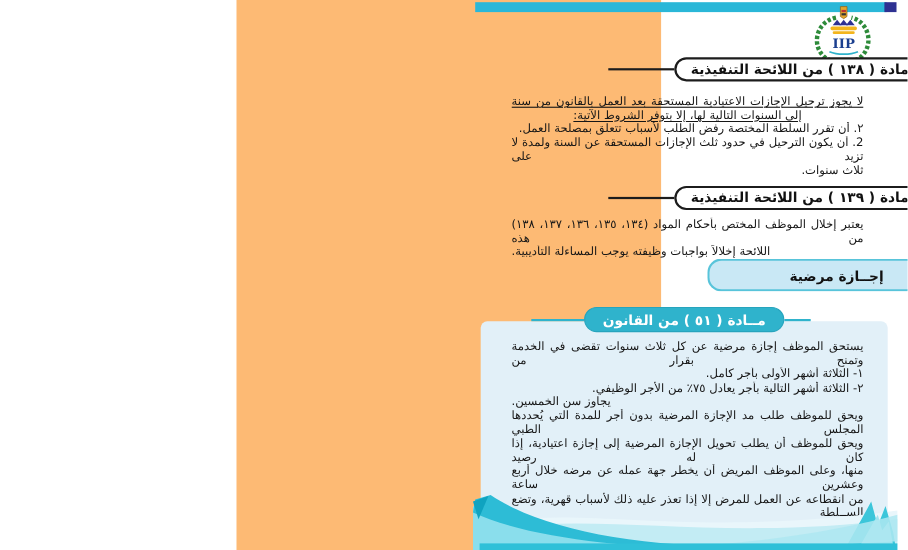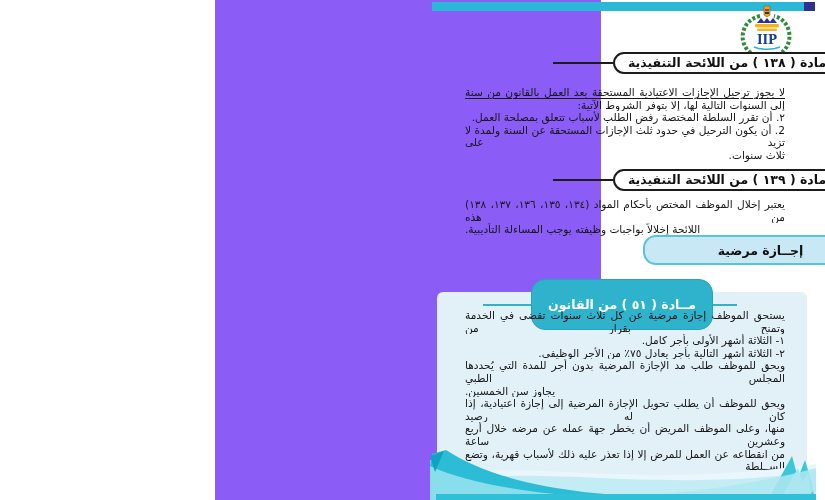--- a/index.html
+++ b/index.html
@@ -1,20 +1,20 @@
 <!DOCTYPE html>
 <html lang="ar"><head>
 <meta charset="utf-8">
 <style>
   html,body{margin:0;padding:0;}
   body{
     width:825px;height:500px;position:relative;background:#ffffff;overflow:hidden;
     font-family:"DejaVu Sans","Liberation Sans",sans-serif;
   }
-  .page{position:absolute;left:215px;top:0;width:386px;height:500px;background:#8b5cf6;}
+  .page{position:absolute;left:215px;top:0;width:386px;height:500px;background:#fdba74;}
 
   
   .topbar{position:absolute;left:217px;top:2px;width:374px;height:9px;background:#2ab7d8;}
   .topbar-endcap{position:absolute;left:589px;top:2px;width:11px;height:9px;background:#2e3192;}
 
   
   .logo{position:absolute;left:512px;top:3px;width:78px;height:64px;}
 
   
   .hdr-row{position:absolute;display:flex;align-items:center;}
@@ -28,42 +28,42 @@
   .hdr139{left:338px;top:169px;}
 
   
   .para{
     position:absolute;left:250px;width:320px;direction:rtl;color:#161616;
     font-size:10.6px;font-weight:normal;line-height:12.6px;text-align:right;
   }
   .para .ln{white-space:nowrap;overflow:hidden;}
   .para .j{text-align:justify;text-align-last:justify;white-space:normal;}
   .para .c{text-align:left;}
-  .para .u{text-decoration:underline;text-underline-offset:2px;}
+  .para .u{text-decoration:underline;text-underline-offset:2px;text-align:center;}
   .p138{top:86px;}
   .p139{top:198px;}
   .p51{top:309px;}
 
   
   .badge{
     position:absolute;left:428px;top:235px;width:173px;height:26px;
     background:#c9e8f5;border:2px solid #58c4da;border-right:none;
     border-radius:13px 0 0 13px;display:flex;align-items:center;justify-content:center;
     direction:rtl;font-size:12.5px;font-weight:bold;color:#111;padding-left:29px;
   }
 
   
   .panel{position:absolute;left:222px;top:292px;width:370px;height:186px;background:#e2f0f8;border-radius:6px;}
 
   
   .hdr51{left:268px;top:279px;}
   .hdr51 .hdr-line{border-top:2px solid #2fb3cc;}
   .pill51{
     border-radius:14px;background:#2fb3cc;color:#ffffff;border:1px solid #27a4bd;
-    font-size:12.5px;font-weight:bold;line-height:17px;padding:16px 16px;white-space:nowrap;direction:rtl;
+    font-size:12.5px;font-weight:bold;line-height:17px;padding:2px 16px;white-space:nowrap;direction:rtl;
   }
 
   .waves{position:absolute;left:215px;top:448px;width:386px;height:52px;}
 </style>
 </head>
 <body>
 
 <div class="page">
 
   <div class="topbar"></div>
@@ -130,22 +130,22 @@
   <div class="hdr-row hdr51">
     <span class="hdr-line" style="width:48px"></span>
     <span class="pill51">مــادة ( ٥١ ) من القانون</span>
     <span class="hdr-line" style="width:24px"></span>
   </div>
 
   <div class="para p51">
     <div class="ln j">يستحق الموظف إجازة مرضية عن كل ثلاث سنوات تقضى في الخدمة وتمنح بقرار من</div>
     <div class="ln">١- الثلاثة أشهر الأولى بأجر كامل.</div>
     <div class="ln">٢- الثلاثة أشهر التالية بأجر يعادل ٧٥٪ من الأجر الوظيفي.</div>
+    <div class="ln c">يجاوز سن الخمسين.</div>
     <div class="ln j">ويحق للموظف طلب مد الإجازة المرضية بدون أجر للمدة التي يُحددها المجلس الطبي</div>
-    <div class="ln c">يجاوز سن الخمسين.</div>
     <div class="ln j">ويحق للموظف أن يطلب تحويل الإجازة المرضية إلى إجازة اعتيادية، إذا كان له رصيد</div>
     <div class="ln j">منها، وعلى الموظف المريض أن يخطر جهة عمله عن مرضه خلال أربع وعشرين ساعة</div>
     <div class="ln j">من انقطاعه عن العمل للمرض إلا إذا تعذر عليه ذلك لأسباب قهرية، وتضع الســلطة</div>
   </div>
 
   <div class="waves">
     <svg width="386" height="52" viewBox="0 0 386 52">
 
       <path d="M0,32 C90,6 180,44 386,16 L386,52 L0,52 Z" fill="#e9f6fb"></path>
       <path d="M0,36 C110,14 210,46 386,24 L386,52 L0,52 Z" fill="#c3ecf4"></path>

